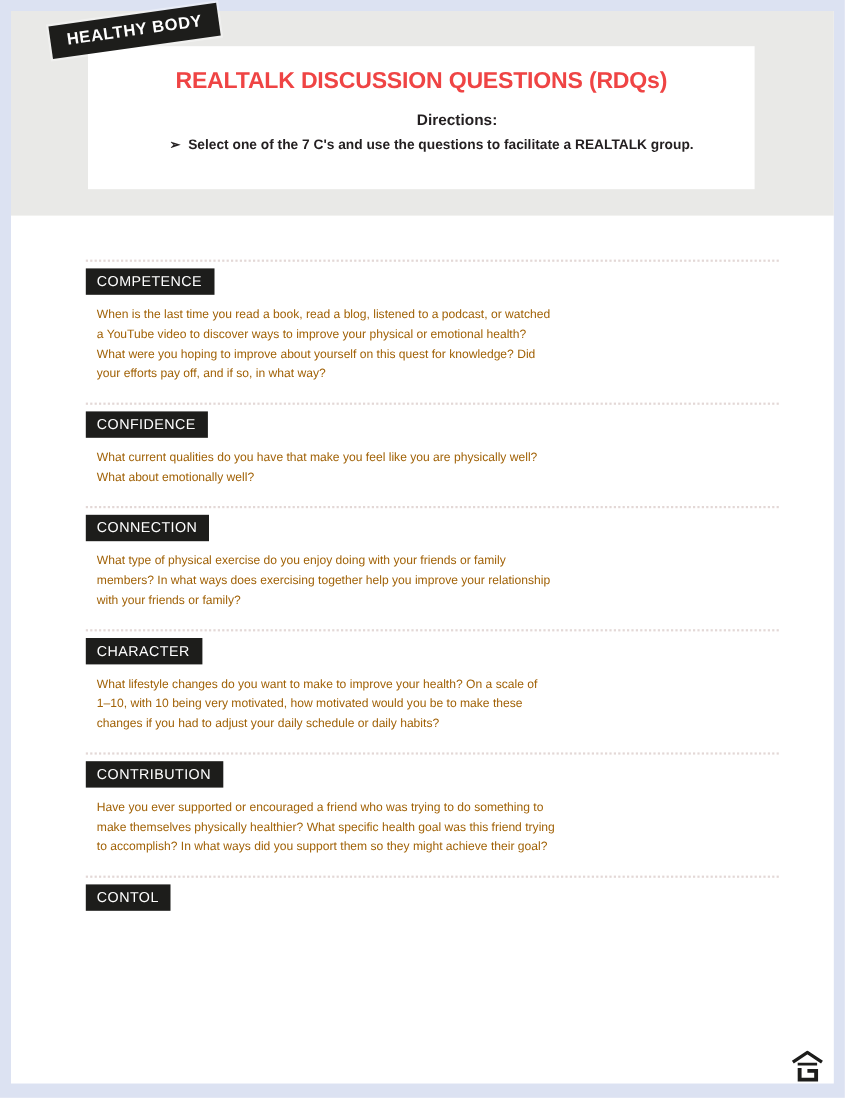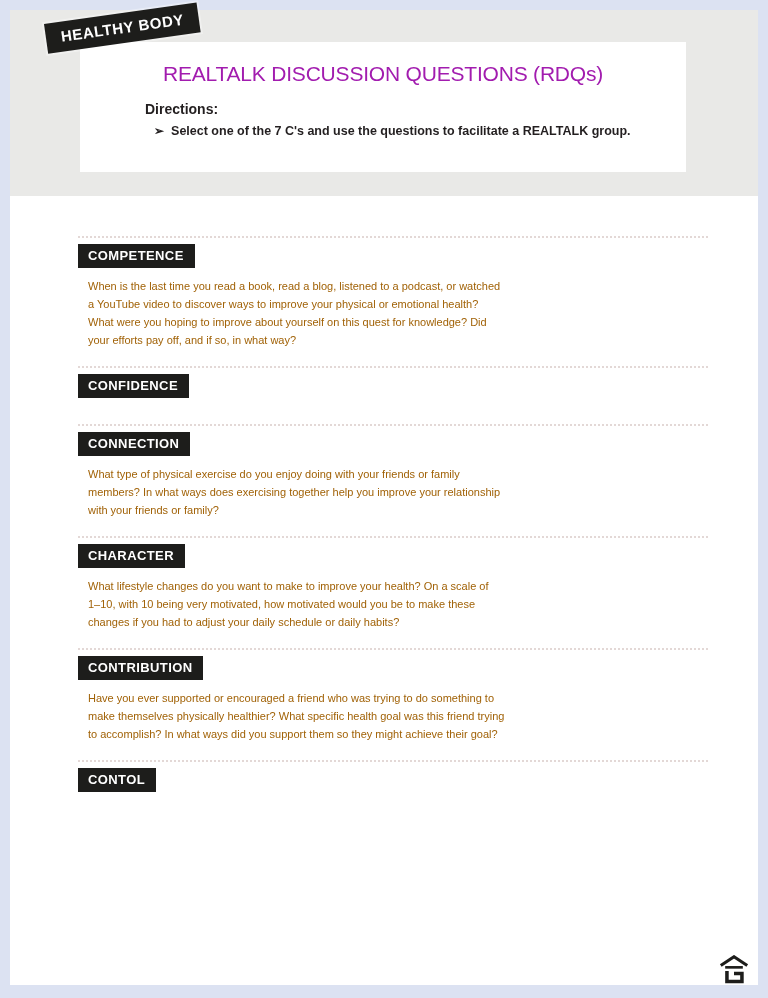--- a/index.html
+++ b/index.html
@@ -27,25 +27,25 @@
   .title-box {
     position: absolute;
     left: 70px; top: 32px;
     width: 606px; height: 130px;
     background: #ffffff;
   }
   .page-title {
     margin: 20px 10px 0 10px;
     text-align: center;
     font-size: 21px;
-    font-weight: normal;
+    font-weight: bold;
     letter-spacing: -0.2px;
-    color: #a21caf;
+    color: #ef4444;
   }
-  .directions { margin: 15px 0 0 65px; }
+  .directions { margin: 15px 0 0 65px; text-align: center; }
   .directions-label {
     font-size: 14px;
     font-weight: bold;
     color: #231f20;
   }
   .directions-bullet {
     margin: 7px 0 0 9px;
     font-size: 12.5px;
     font-weight: bold;
     color: #231f20;
@@ -75,21 +75,21 @@
   }
   .rdq-section {
     border-top: 2px dotted #e3d8d6;
     padding: 6px 0 17px 0;
   }
   .label-box {
     display: inline-block;
     background: #1d1d1b;
     color: #ffffff;
     font-size: 13px;
-    font-weight: bold;
+    font-weight: normal;
     letter-spacing: 0.4px;
     padding: 4px 11px 5px 10px;
     margin-bottom: 9px;
   }
   .question {
     padding-left: 10px;
     font-size: 11px;
     line-height: 18px;
     color: #a16207;
     white-space: pre-line;
@@ -126,20 +126,22 @@
       <section class="rdq-section">
         <div class="label-box">COMPETENCE</div>
         <div class="question">When is the last time you read a book, read a blog, listened to a podcast, or watched
 a YouTube video to discover ways to improve your physical or emotional health?
 What were you hoping to improve about yourself on this quest for knowledge? Did
 your efforts pay off, and if so, in what way?</div>
       </section>
 
       <section class="rdq-section">
         <div class="label-box">CONFIDENCE</div>
+        <div class="question">What current qualities do you have that make you feel like you are physically well?
+What about emotionally well?</div>
       </section>
 
       <section class="rdq-section">
         <div class="label-box">CONNECTION</div>
         <div class="question">What type of physical exercise do you enjoy doing with your friends or family
 members? In what ways does exercising together help you improve your relationship
 with your friends or family?</div>
       </section>
 
       <section class="rdq-section">

